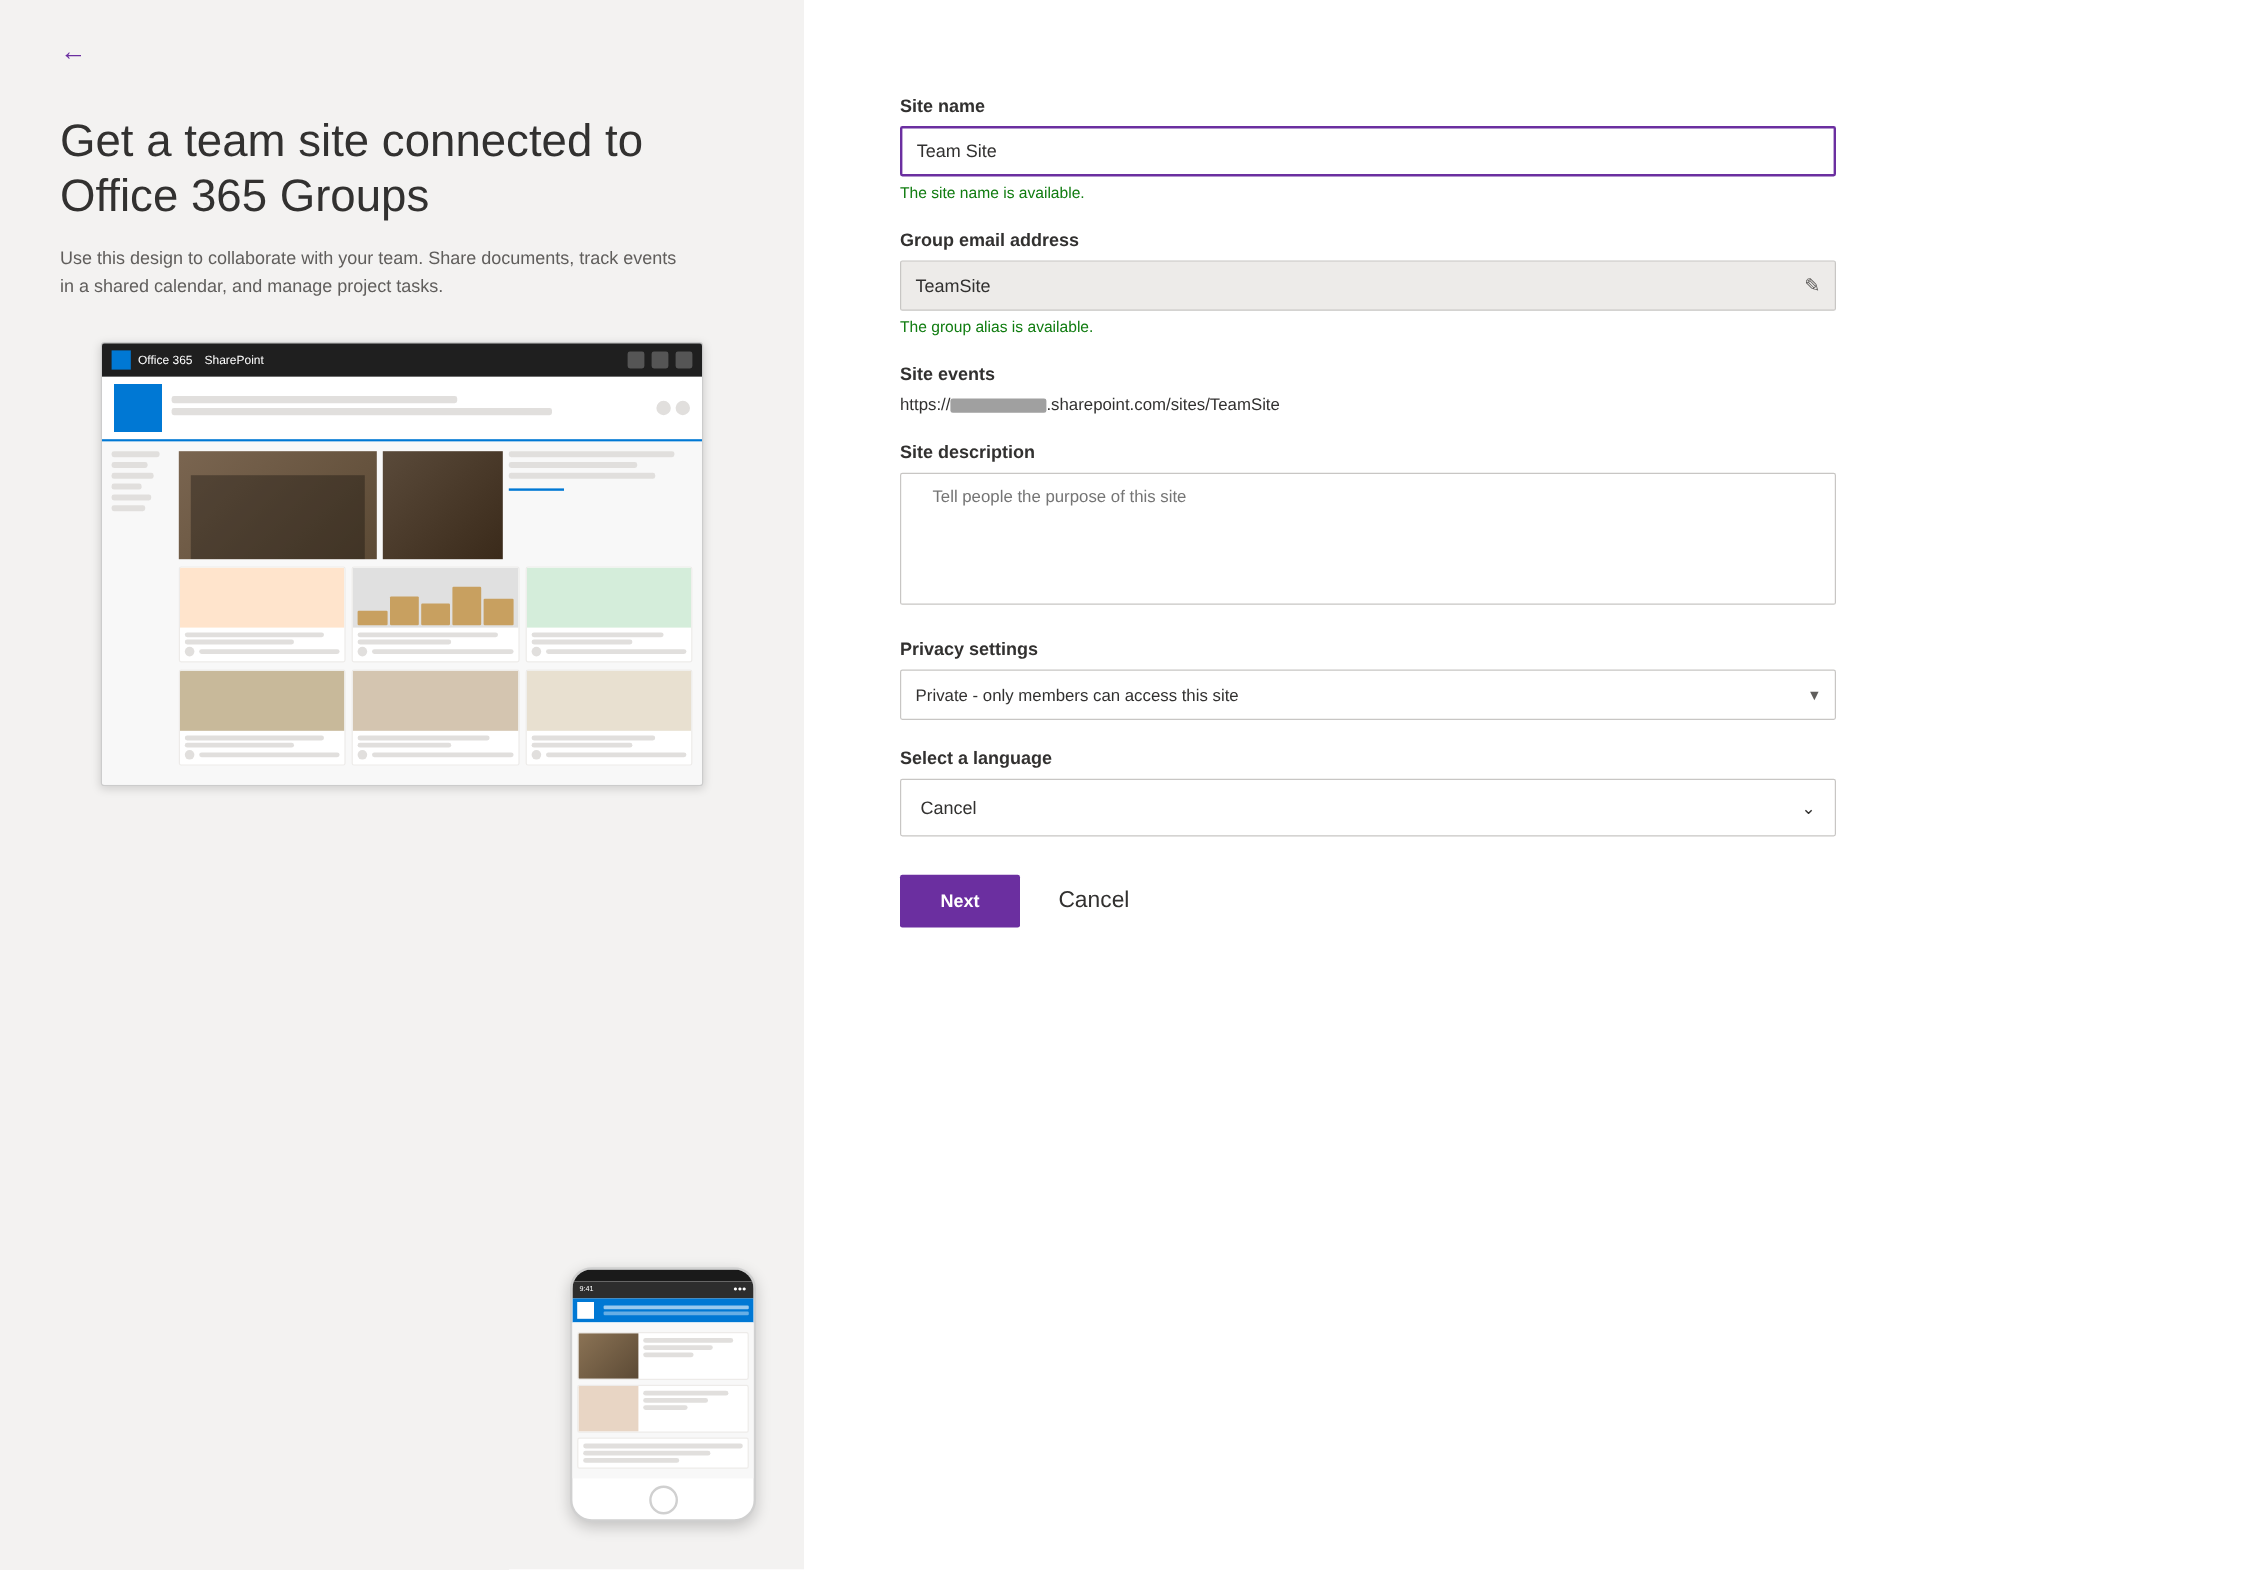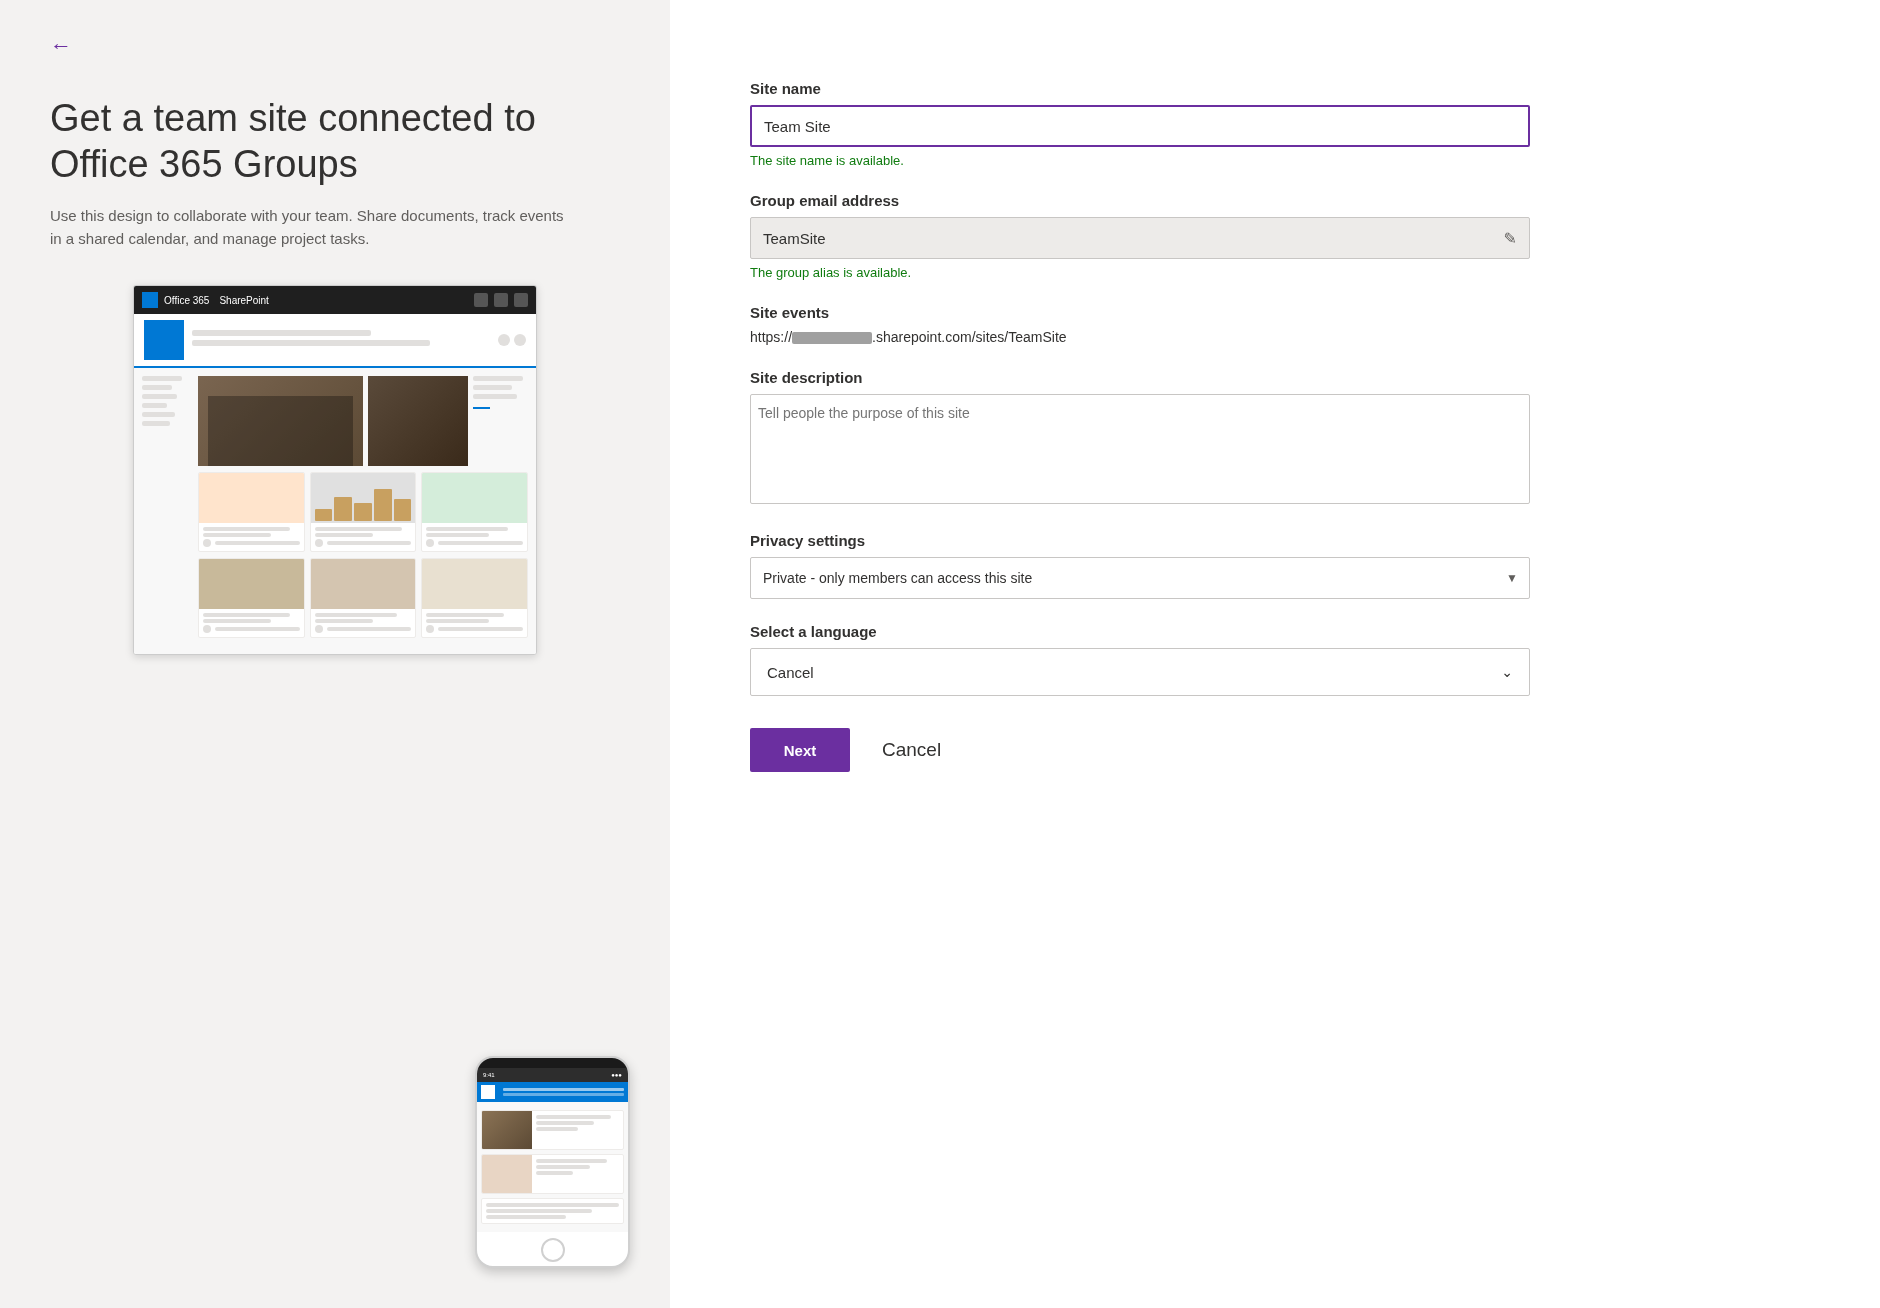--- a/index.html
+++ b/index.html
@@ -63,21 +63,21 @@
     .preview-container {
       flex: 1;
       display: flex;
       align-items: flex-start;
       justify-content: center;
       position: relative;
     }
 
     
     .sp-mockup {
-      width: 404px;
+      width: 502px;
       background: #fff;
       border: 1px solid #ccc;
       border-radius: 3px;
       overflow: hidden;
       box-shadow: 0 2px 8px rgba(0,0,0,0.15);
       position: relative;
       text-align: right;
     }
 
     .sp-topbar {
@@ -439,21 +439,21 @@
       height: 12px;
       vertical-align: middle;
       border-radius: 2px;
     }
 
     .field-textarea {
       width: 100%;
       height: 110px;
       border: 1px solid #c8c6c4;
       border-radius: 2px;
-      padding: 10px 7px;
+      padding: 10px 26px;
       font-size: 14px;
       color: #a19f9d;
       resize: none;
       font-family: inherit;
       outline: none;
       background: #fff;
     }
 
     .field-select {
       width: 100%;

